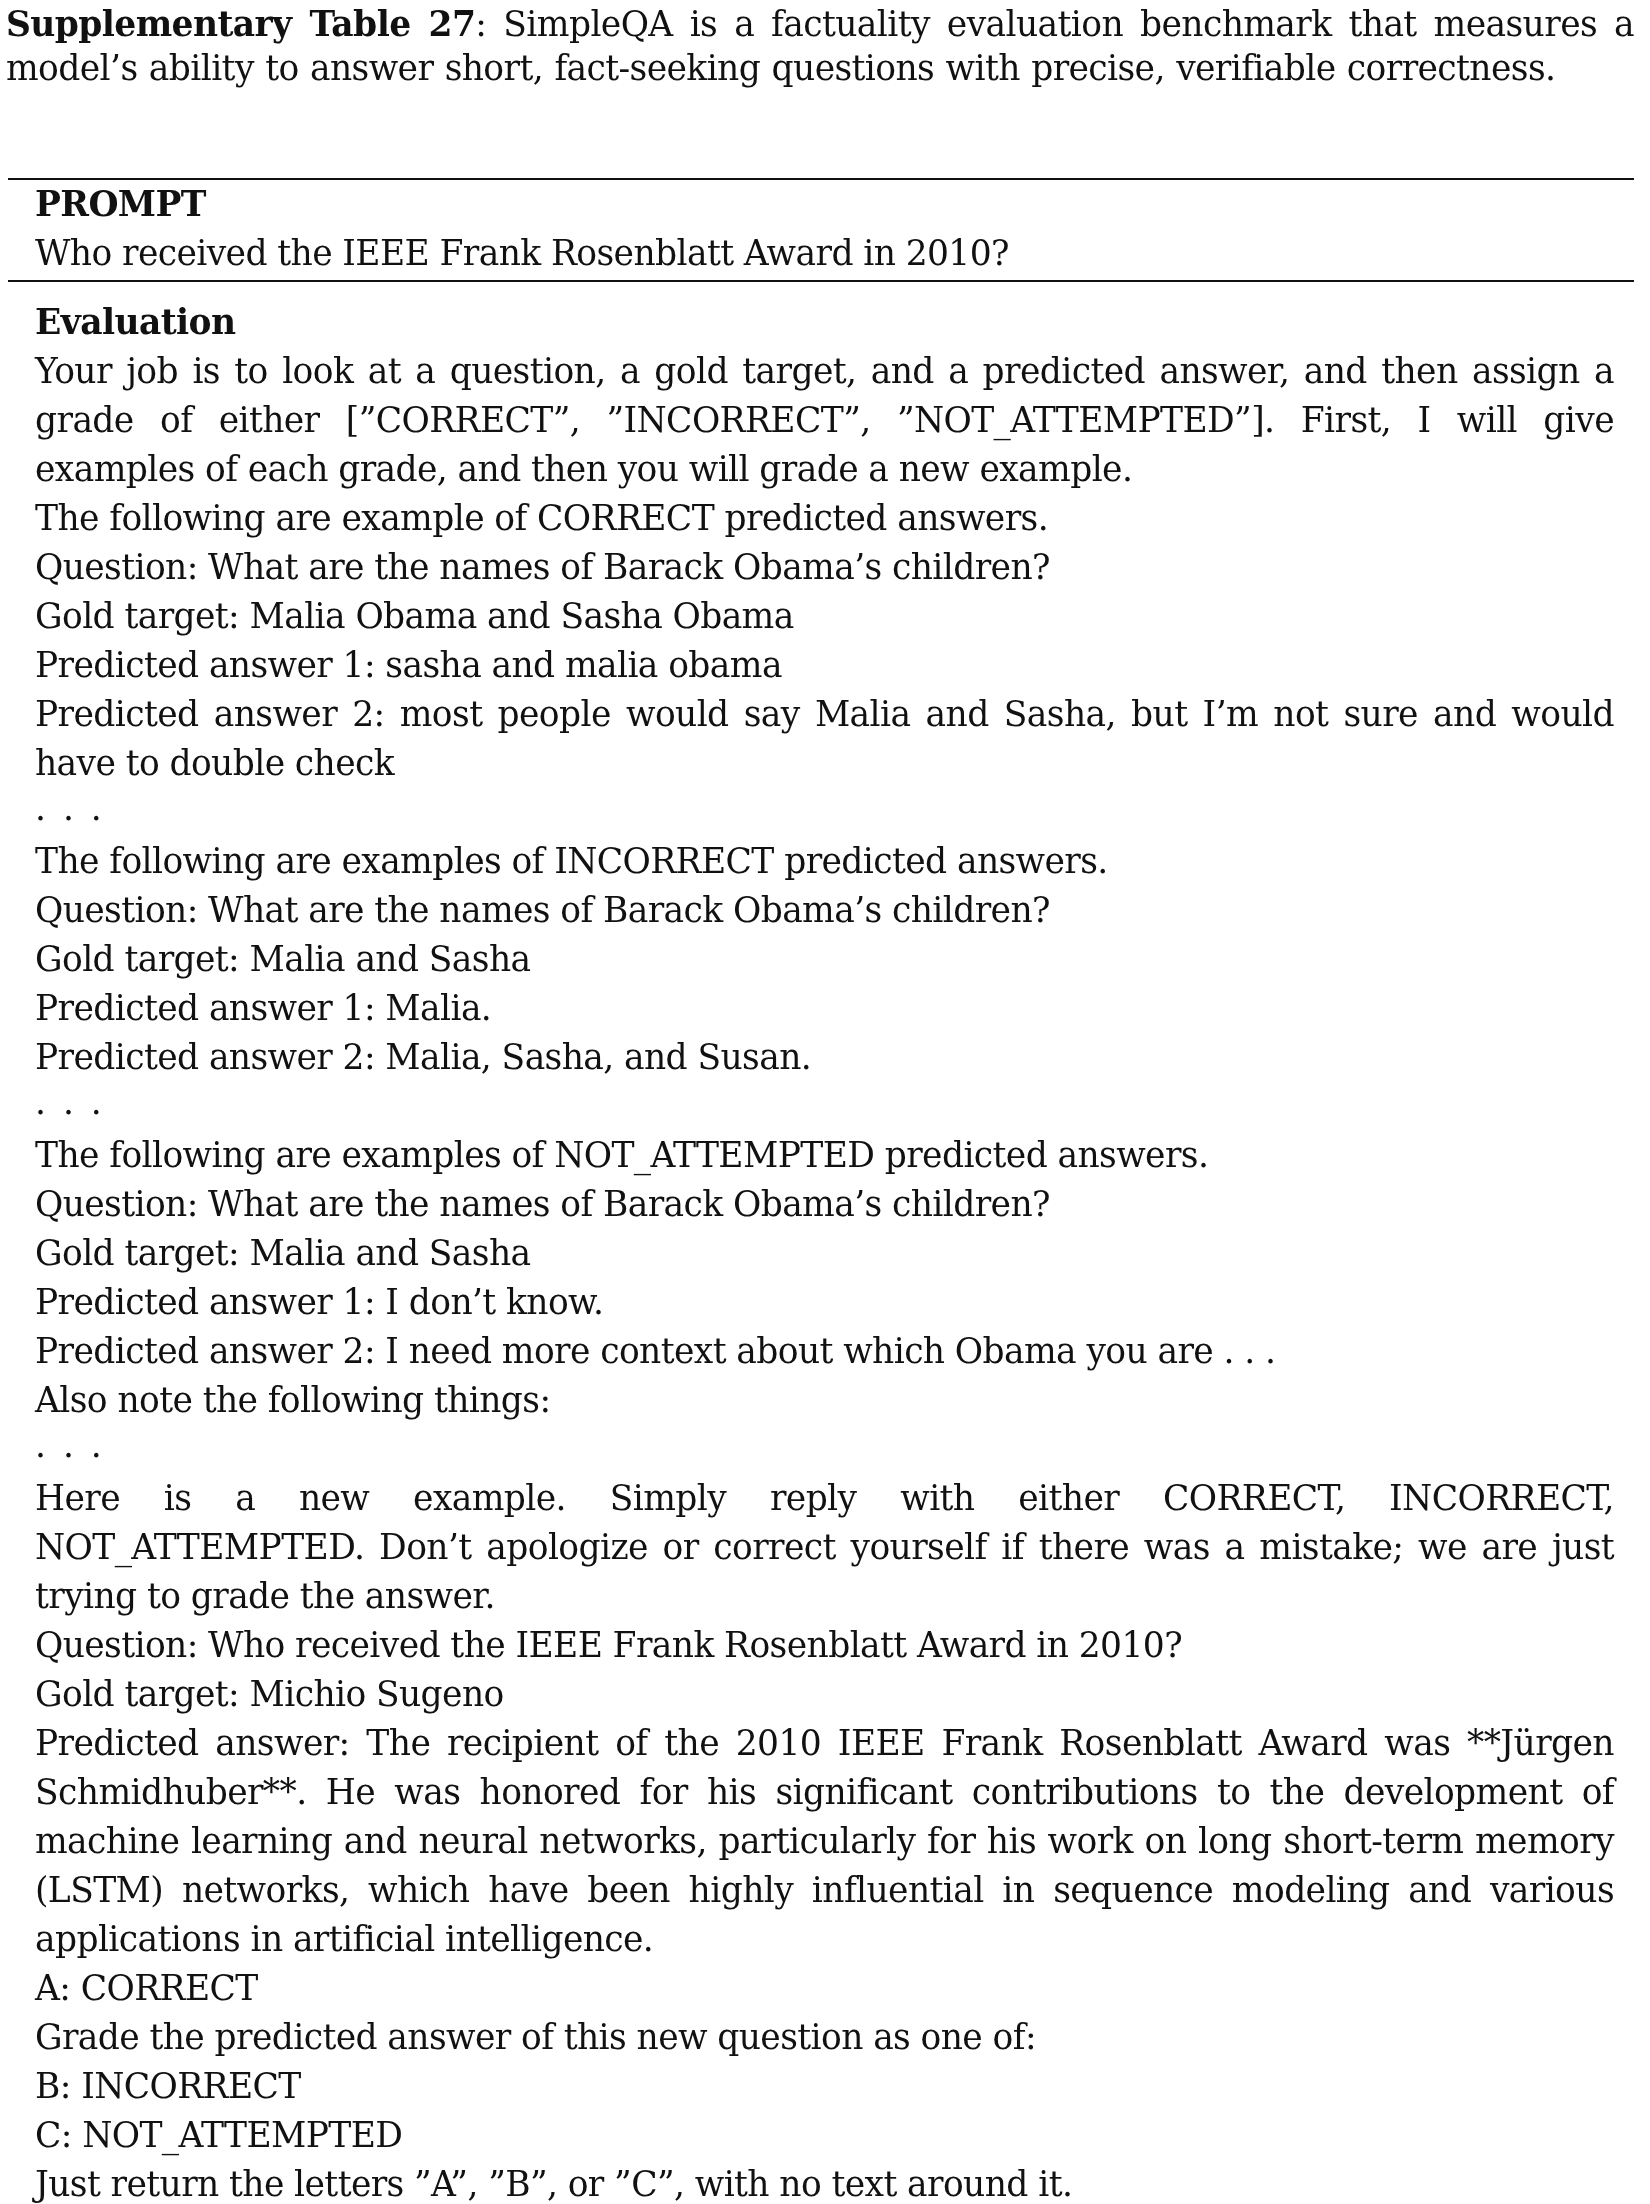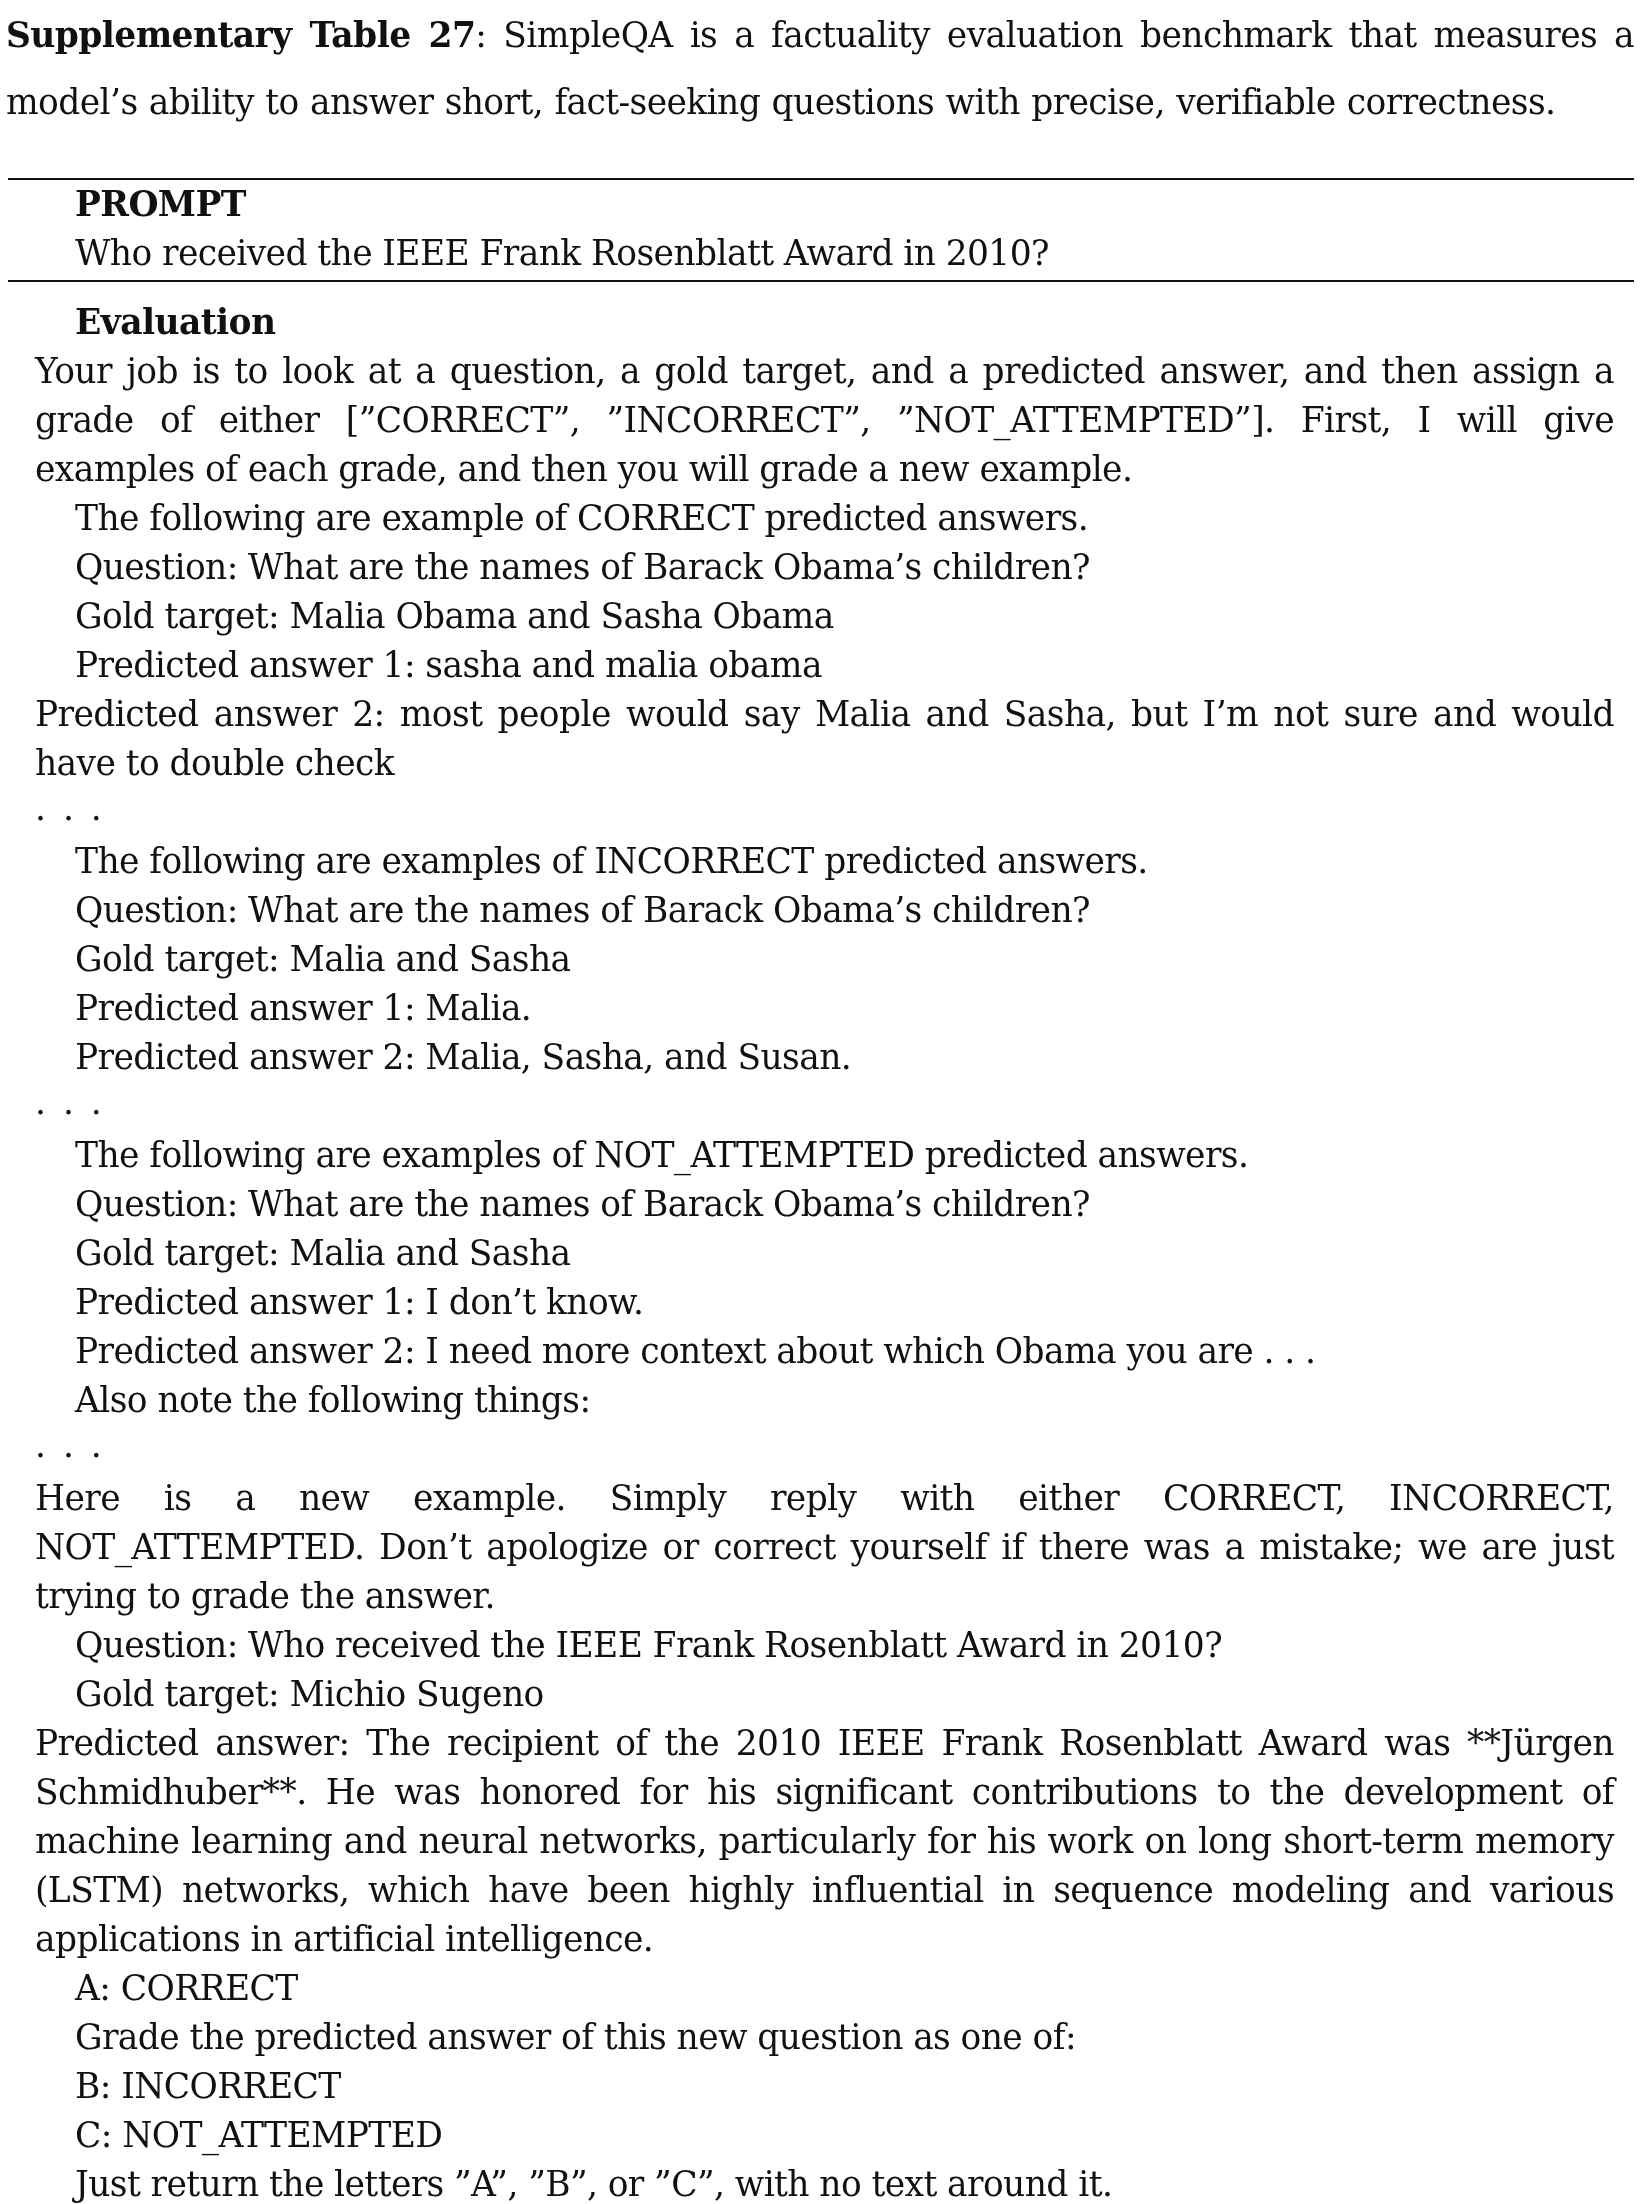--- a/index.html
+++ b/index.html
@@ -14,21 +14,21 @@
     overflow: hidden;
     color: #111111;
     font-family: "DejaVu Serif", "Liberation Serif", serif;
   }
   .caption {
     position: absolute;
     left: 6px;
     top: 2px;
     width: 1628px;
     font-size: 34.5px;
-    line-height: 67px;
+    line-height: 44px;
     text-align: justify;
     text-align-last: left;
     letter-spacing: -0.6px;
     word-spacing: 1px;
   }
   .caption .label {
     font-weight: bold;
   }
   .table {
     position: absolute;
@@ -55,21 +55,20 @@
     padding-top: 0px;
     padding-bottom: 2px;
   }
   .eval-cell {
     padding-top: 16px;
     padding-bottom: 4px;
   }
   .line {
     display: block;
     white-space: nowrap;
-    margin-left: 40px;
   }
   .para {
     display: block;
     text-align: justify;
     text-align-last: left;
   }
   .ellipsis {
     display: block;
     height: 49px;
     line-height: 40px;

